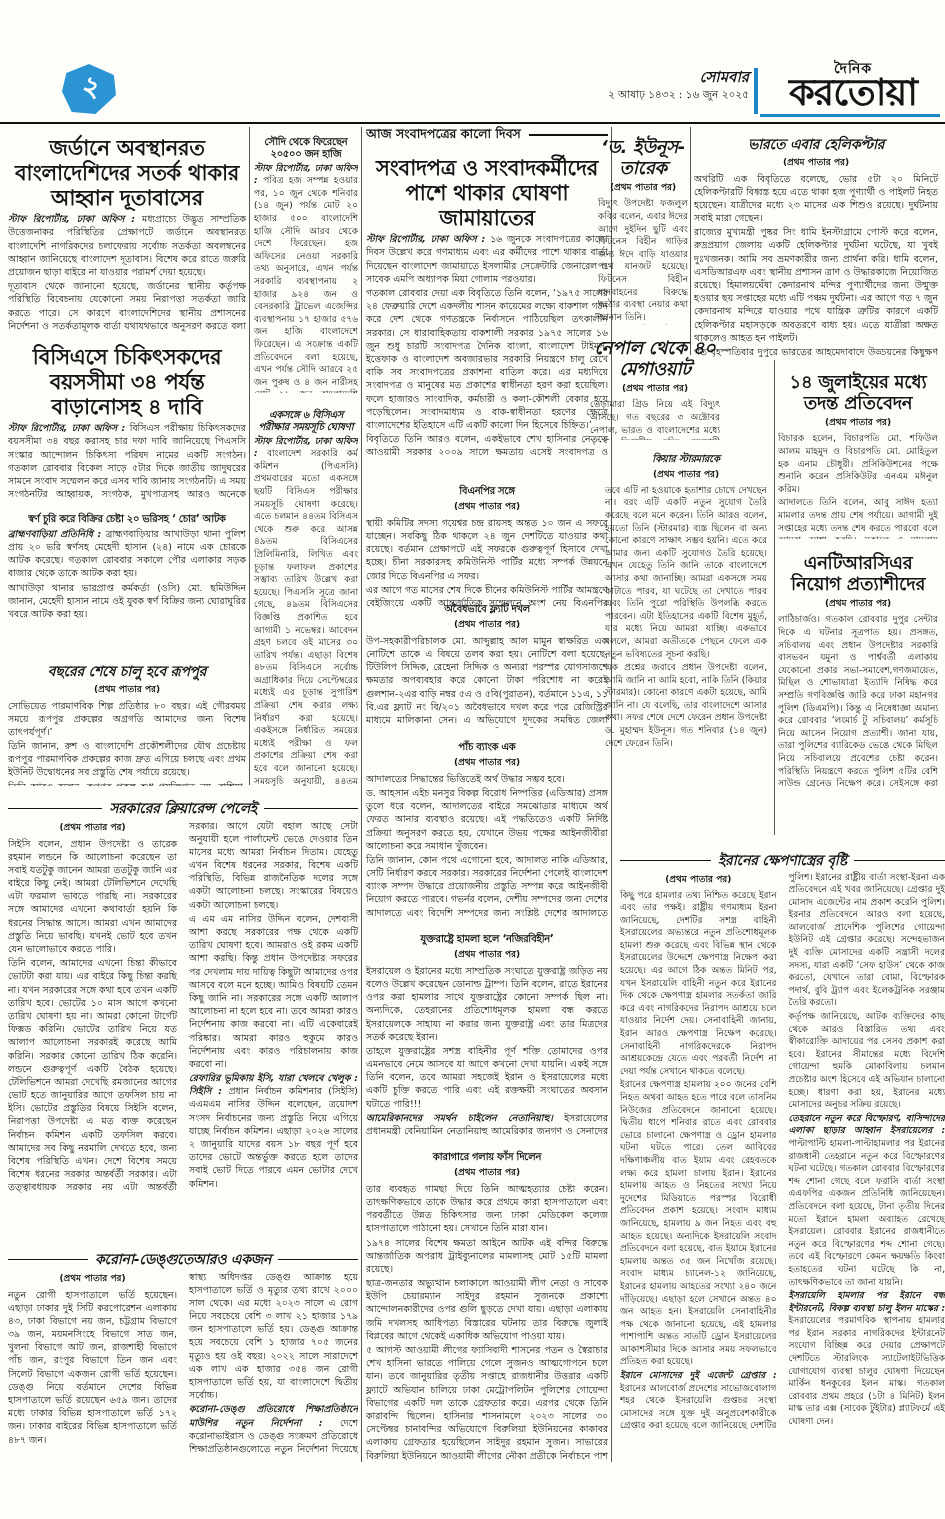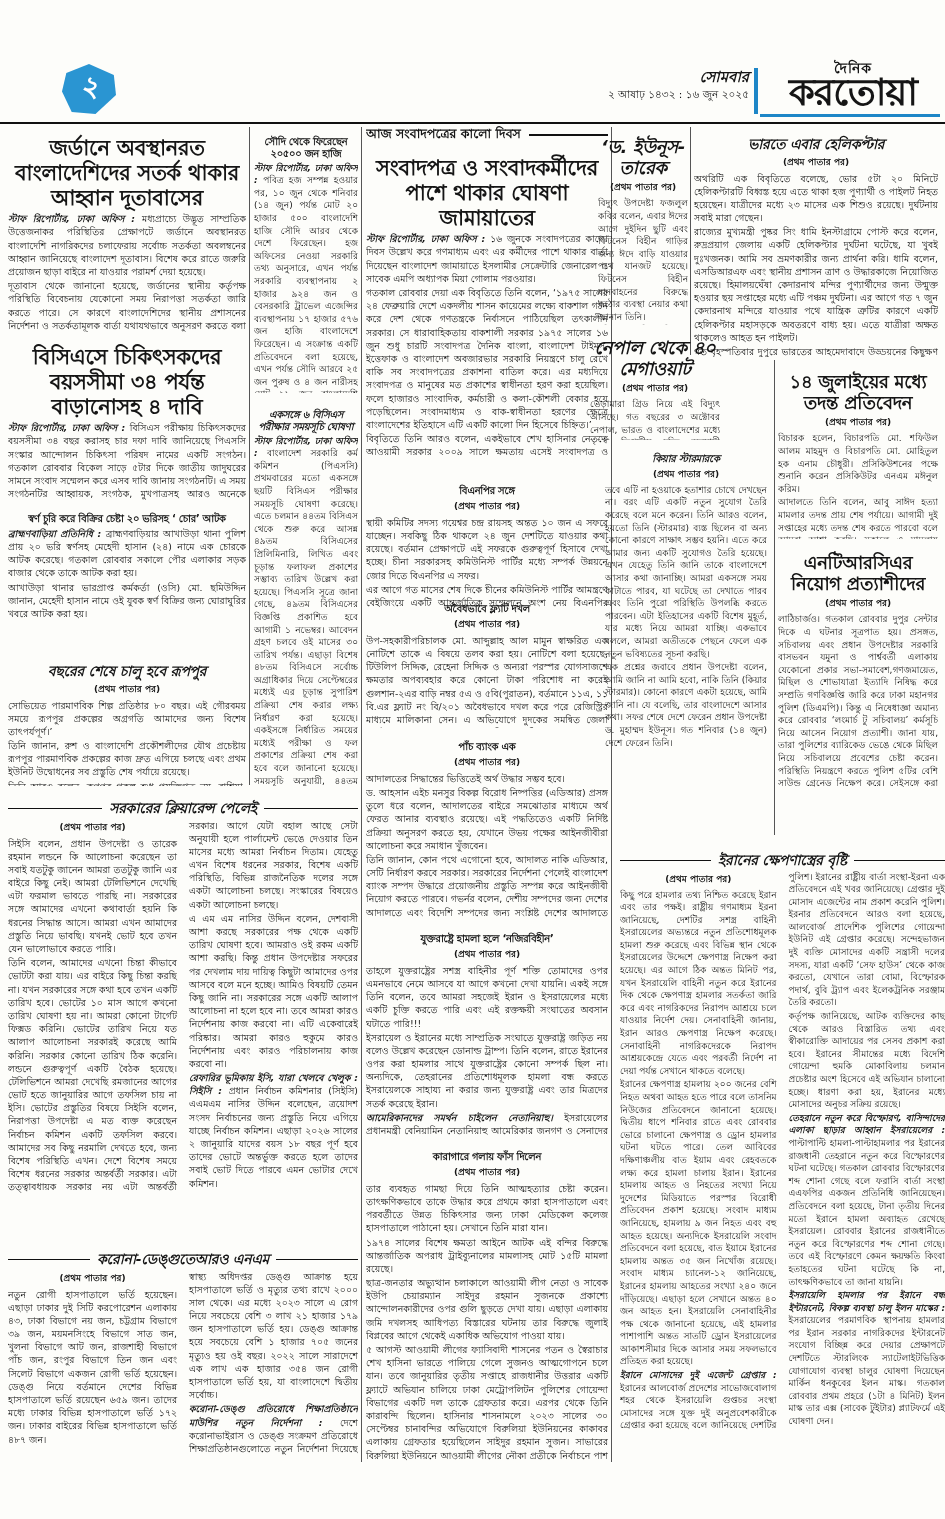--- a/index.html
+++ b/index.html
@@ -123,21 +123,21 @@
           <p>সিইসি বলেন, প্রধান উপদেষ্টা ও তারেক রহমান লন্ডনে কি আলোচনা করেছেন তা সবাই যতটুকু জানেন আমরা ততটুকু জানি এর বাইরে কিছু নেই। আমরা টেলিভিশনে দেখেছি এটা ফরমাল ভাবতে পারছি না। সরকারের সঙ্গে আমাদের এখনো কথাবার্তা হয়নি কি ধরনের সিদ্ধান্ত আসে। আমরা এখন আমাদের প্রস্তুতি নিয়ে ভাবছি। যখনই ভোট হবে তখন যেন ভালোভাবে করতে পারি।</p>
           <p>তিনি বলেন, আমাদের এখনো চিন্তা কীভাবে ভোটটা করা যায়। এর বাইরে কিছু চিন্তা করছি না। যখন সরকারের সঙ্গে কথা হবে তখন একটি তারিখ হবে। ভোটের ১০ মাস আগে কখনো তারিখ ঘোষণা হয় না। আমরা কোনো টার্গেট ফিক্সড করিনি। ভোটের তারিখ নিয়ে যত আলাপ আলোচনা সরকারই করেছে আমি করিনি। সরকার কোনো তারিখ ঠিক করেনি। লন্ডনে গুরুত্বপূর্ণ একটি বৈঠক হয়েছে। টেলিভিশনে আমরা দেখেছি রমজানের আগের ভোট হতে জানুয়ারির আগে তফসিল চায় না ইসি। ভোটের প্রস্তুতির বিষয়ে সিইসি বলেন, নিরাপত্তা উপদেষ্টা এ মত ব্যক্ত করেছেন নির্বাচন কমিশন একটি তফসিল করবে। আমাদের সব কিছু নরমালি দেখতে হবে, জন্য বিশেষ পরিস্থিতি এখন। দেশে বিশেষ সময়ে বিশেষ ধরনের সরকার অন্তর্বর্তী সরকার। এটা তত্ত্বাবধায়ক সরকার নয় এটা অন্তর্বর্তী সরকার। আগে যেটা বহাল আছে সেটা অনুযায়ী হলে পার্লামেন্ট ভেঙে দেওয়ার তিন মাসের মধ্যে আমরা নির্বাচন দিতাম। যেহেতু এখন বিশেষ ধরনের সরকার, বিশেষ একটি পরিস্থিতি, বিভিন্ন রাজনৈতিক দলের সঙ্গে একটা আলোচনা চলছে। সংস্কারের বিষয়েও একটা আলোচনা চলছে।</p>
           <p>এ এম এম নাসির উদ্দিন বলেন, দেশবাসী আশা করছে সরকারের পক্ষ থেকে একটি তারিখ ঘোষণা হবে। আমরাও ওই রকম একটি আশা করছি। কিন্তু প্রধান উপদেষ্টার সফরের পর দেখলাম দায় দায়িত্ব কিছুটা আমাদের ওপর আসবে বলে মনে হচ্ছে। আমিও বিষয়টি তেমন কিছু জানি না। সরকারের সঙ্গে একটি আলাপ আলোচনা না হলে হবে না। তবে আমরা কারও নির্দেশনায় কাজ করবো না। এটি একেবারেই পরিষ্কার। আমরা কারও হুকুমে কারও নির্দেশনায় এবং কারও পরিচালনায় কাজ করবো না।</p>
           <p><b class="lead">রেফারির ভূমিকায় ইসি, যারা খেলবে খেলুক : সিইসি : </b>প্রধান নির্বাচন কমিশনার (সিইসি) এএমএম নাসির উদ্দিন বলেছেন, ত্রয়োদশ সংসদ নির্বাচনের জন্য প্রস্তুতি নিয়ে এগিয়ে যাচ্ছে নির্বাচন কমিশন। এছাড়া ২০২৬ সালের ২ জানুয়ারি যাদের বয়স ১৮ বছর পূর্ণ হবে তাদের ভোটে অন্তর্ভুক্ত করতে হলে তাদের সবাই ভোট দিতে পারবে এমন ভোটার দেখে কমিশন।</p>
         </div>
     </div>
   </div>
 
   <div class="art" style="left:8px;top:1240px;width:350px;height:222px">
     <h2 class="sz-l it ruled">
-        <span>করোনা-ডেঙ্গুতেআরও এনএম</span>
+        <span>করোনা-ডেঙ্গুতেআরও একজন</span>
       </h2>
     <div class="twocol" style="height:190px;overflow:hidden">
       <div class="cont">(প্রথম পাতার পর)</div>
       <div class="body">
           <p>নতুন রোগী হাসপাতালে ভর্তি হয়েছেন। এছাড়া ঢাকার দুই সিটি করপোরেশন এলাকায় ৪৩, ঢাকা বিভাগে নয় জন, চট্টগ্রাম বিভাগে ৩৯ জন, ময়মনসিংহে বিভাগে সাত জন, খুলনা বিভাগে আট জন, রাজশাহী বিভাগে পাঁচ জন, রংপুর বিভাগে তিন জন এবং সিলেট বিভাগে একজন রোগী ভর্তি হয়েছেন। ডেঙ্গু নিয়ে বর্তমানে দেশের বিভিন্ন হাসপাতালে ভর্তি রয়েছেন ৬৫৯ জন। তাদের মধ্যে ঢাকার বিভিন্ন হাসপাতালে ভর্তি ১৭২ জন। ঢাকার বাইরের বিভিন্ন হাসপাতালে ভর্তি ৪৮৭ জন।</p>
           <p>স্বাস্থ্য অধিদপ্তর ডেঙ্গু আক্রান্ত হয়ে হাসপাতালে ভর্তি ও মৃত্যুর তথ্য রাখে ২০০০ সাল থেকে। এর মধ্যে ২০২৩ সালে এ রোগ নিয়ে সবচেয়ে বেশি ৩ লাখ ২১ হাজার ১৭৯ জন হাসপাতালে ভর্তি হয়। ডেঙ্গু আক্রান্ত হয়ে সবচেয়ে বেশি ১ হাজার ৭০৫ জনের মৃত্যুও হয় ওই বছর। ২০২২ সালে সারাদেশে এক লাখ এক হাজার ৩৫৪ জন রোগী হাসপাতালে ভর্তি হয়, যা বাংলাদেশে দ্বিতীয় সর্বোচ্চ।</p>
           <p><b class="lead">করোনা-ডেঙ্গু প্রতিরোধে শিক্ষাপ্রতিষ্ঠানে মাউশির নতুন নির্দেশনা : </b>দেশে করোনাভাইরাস ও ডেঙ্গু সংক্রমণ প্রতিরোধে শিক্ষাপ্রতিষ্ঠানগুলোতে নতুন নির্দেশনা দিয়েছে মাধ্যমিক ও উচ্চশিক্ষা অধিদপ্তর (মাউশি)। একই সঙ্গে সচেতনতা বাড়াতে প্রচারণার কাজে সব শিক্ষাপ্রতিষ্ঠানের শিক্ষক ও শিক্ষার্থীদের সম্পৃক্ত করতে বলা হয়েছে। গতকাল রোববার মাউশি'র সহকারী পরিচালক (সাধারণ প্রশাসন) খালিদ হোসেনের সই করা এক চিঠিতে এ নির্দেশনা দেওয়া হয়। নির্দেশনায় বলা হয়েছে, বার বার প্রয়োজনমতো সাবান দিয়ে হাত ধোয়া (কমপক্ষে ২০ সেকেন্ড); জনসমাগম এড়িয়ে চলা এবং বাইরে বের হলে মাস্ক পরা; আক্রান্ত ব্যক্তি হতে কমপক্ষে ৩ ফুট দূরত্ব বজায় রাখা; অপরিষ্কার হাতে চোখ, নাক ও মুখ স্পর্শ করা থেকে বিরত থাকা; হাঁচি-কাশিলমময় বাহু/টিস্যু/কাপড় দিয়ে নাক মুখ ঢেকে রাখতে হবে।</p>
         </div>
     </div>
   </div>
@@ -178,22 +178,22 @@
         <p>আদালতের সিদ্ধান্তের ভিত্তিতেই অর্থ উদ্ধার সম্ভব হবে।</p>
         <p>ড. আহসান এইচ মনসুর বিকল্প বিরোধ নিষ্পত্তির (এডিআর) প্রসঙ্গ তুলে ধরে বলেন, আদালতের বাইরে সমঝোতার মাধ্যমে অর্থ ফেরত আনার ব্যবস্থাও রয়েছে। এই পদ্ধতিতেও একটি নির্দিষ্ট প্রক্রিয়া অনুসরণ করতে হয়, যেখানে উভয় পক্ষের আইনজীবীরা আলোচনা করে সমাধান খুঁজবেন।</p>
         <p>তিনি জানান, কোন পথে এগোনো হবে, আদালত নাকি এডিআর, সেটি নির্ধারণ করবে সরকার। সরকারের নির্দেশনা পেলেই বাংলাদেশ ব্যাংক সম্পদ উদ্ধারে প্রয়োজনীয় প্রস্তুতি সম্পন্ন করে আইনজীবী নিয়োগ করতে পারবে। গভর্নর বলেন, দেশীয় সম্পদের জন্য দেশের আদালতে এবং বিদেশি সম্পদের জন্য সংশ্লিষ্ট দেশের আদালতে মামলা পরিচালনা করতে হবে। এই লক্ষ্যে প্রস্তুতি চলছে।</p>
       </div>
   </div>
 
   <div class="art" style="left:366px;top:922px;width:242px;height:216px">
     <h2 class="sz-m">যুক্তরাষ্ট্রে হামলা হলে ‘নজিরবিহীন’</h2>
     <div class="cont">(প্রথম পাতার পর)</div>
     <div class="body">
+        <p>ইসরায়েল ও ইরানের মধ্যে সাম্প্রতিক সংঘাতে যুক্তরাষ্ট্র জড়িত নয় বলেও উল্লেখ করেছেন ডোনাল্ড ট্রাম্প। তিনি বলেন, রাতে ইরানের ওপর করা হামলার সাথে যুক্তরাষ্ট্রের কোনো সম্পর্ক ছিল না। অন্যদিকে, তেহরানের প্রতিশোধমূলক হামলা বন্ধ করতে ইসরায়েলকে সাহায্য না করার জন্য যুক্তরাষ্ট্র এবং তার মিত্রদের সতর্ক করেছে ইরান।</p>
         <p>তাহলে যুক্তরাষ্ট্রের সশস্ত্র বাহিনীর পূর্ণ শক্তি তোমাদের ওপর এমনভাবে নেমে আসবে যা আগে কখনো দেখা যায়নি। একই সঙ্গে তিনি বলেন, তবে আমরা সহজেই ইরান ও ইসরায়েলের মধ্যে একটি চুক্তি করতে পারি এবং এই রক্তক্ষয়ী সংঘাতের অবসান ঘটাতে পারি!!!</p>
-        <p>ইসরায়েল ও ইরানের মধ্যে সাম্প্রতিক সংঘাতে যুক্তরাষ্ট্র জড়িত নয় বলেও উল্লেখ করেছেন ডোনাল্ড ট্রাম্প। তিনি বলেন, রাতে ইরানের ওপর করা হামলার সাথে যুক্তরাষ্ট্রের কোনো সম্পর্ক ছিল না। অন্যদিকে, তেহরানের প্রতিশোধমূলক হামলা বন্ধ করতে ইসরায়েলকে সাহায্য না করার জন্য যুক্তরাষ্ট্র এবং তার মিত্রদের সতর্ক করেছে ইরান।</p>
         <p><b class="lead">আমেরিকানদের সমর্থন চাইলেন নেতানিয়াহু। </b>ইসরায়েলের প্রধানমন্ত্রী বেনিয়ামিন নেতানিয়াহু আমেরিকার জনগণ ও সেনাদের থেকে সমর্থন চান। এক ভিডিও বার্তায় তিনি মার্কিন প্রেসিডেন্ট ডোনাল্ড ট্রাম্পের জন্মদিনের শুভেচ্ছা জানান এবং যুক্তরাষ্ট্রের সেনা ও জনগণের প্রতি কৃতজ্ঞতা প্রকাশ করেন। নেতানিয়াহু বলেন, ইসরায়েলি সেনারা মধ্যপ্রাচ্যের স্বাধীনতা রক্ষা করছে। তিনি ইরানকে ‘অত্যাচারী’ হিসেবে উল্লেখ করে বলেন, ইসরায়েলি পদক্ষেপ না নিলে ইরান তাদের মদদপুষ্ট হামাস ও হিজবুল্লাহকে পারমাণবিক অস্ত্রে সজ্জিত করতে পারে।</p>
       </div>
   </div>
 
   <div class="art" style="left:366px;top:1140px;width:242px;height:322px">
     <h2 class="sz-m">কারাগারে গলায় ফাঁস দিলেন</h2>
     <div class="cont">(প্রথম পাতার পর)</div>
     <div class="body">
         <p>তার ব্যবহৃত গামছা দিয়ে তিনি আত্মহত্যার চেষ্টা করেন। তাৎক্ষণিকভাবে তাকে উদ্ধার করে প্রথমে কারা হাসপাতালে এবং পরবর্তীতে উন্নত চিকিৎসার জন্য ঢাকা মেডিকেল কলেজ হাসপাতালে পাঠানো হয়। সেখানে তিনি মারা যান।</p>
         <p>১৯৭৪ সালের বিশেষ ক্ষমতা আইনে আটক এই বন্দির বিরুদ্ধে আন্তর্জাতিক অপরাধ ট্রাইব্যুনালের মামলাসহ মোট ১৫টি মামলা রয়েছে।</p>

